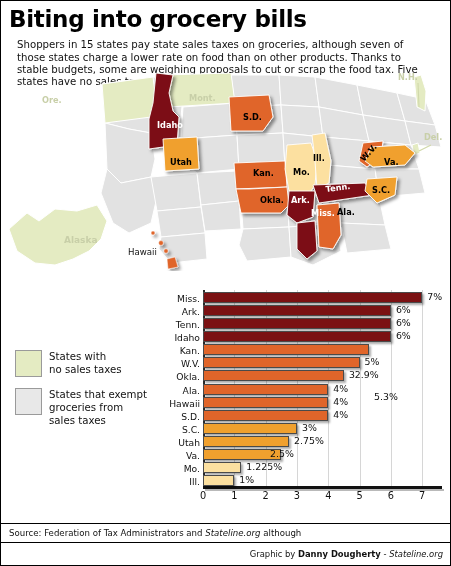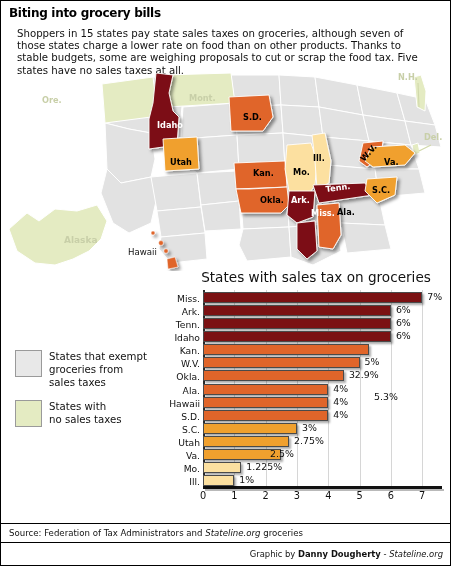--- a/index.html
+++ b/index.html
@@ -1,21 +1,21 @@
 <!DOCTYPE html>
 <html><head>
 <meta charset="utf-8">
 <style>
   html,body{margin:0;padding:0;background:#fff;}
   body{width:451px;height:566px;font-family:"DejaVu Sans",sans-serif;color:#000;overflow:hidden;}
   #infographic{position:relative;width:451px;height:566px;box-sizing:border-box;border:1px solid #000;background:#fff;}
 
   
   .hdr{position:absolute;left:0;top:0;width:449px;padding:6px 8px 4px 8px;box-sizing:border-box;}
-  .hdr h1{margin:0 0 3px 0;font-size:12px;font-weight:bold;letter-spacing:-0.3px;line-height:1.05;}
+  .hdr h1{margin:0 0 3px 0;font-size:23px;font-weight:bold;letter-spacing:-0.3px;line-height:1.05;}
   .hdr p{margin:8px;font-size:10.2px;line-height:1.22;color:#111;}
 
   
   #map-wrap{position:absolute;left:0;top:72px;width:449px;height:198px;}
   #map-wrap svg{display:block;}
   .st-lbl{font-family:"DejaVu Sans",sans-serif;font-size:8.2px;fill:#000;font-weight:bold;}
   .st-lbl-w{fill:#fff;}
   .st-lbl-g{fill:#c8cfa8;font-weight:bold;}
   .st-lbl-plain{fill:#111;font-weight:normal;font-size:8.6px;}
   .st-lbl-ak{fill:#c8cfa8;font-size:9px;font-weight:bold;}
@@ -165,34 +165,33 @@
       <text class="st-lbl" x="383" y="92">Va.</text>
       <text class="st-lbl" x="371" y="120">S.C.</text>
 
       <text class="st-lbl st-lbl-plain" x="127" y="182">Hawaii</text>
       <text class="st-lbl-ak" x="63" y="170">Alaska</text>
     </svg>
   </div>
 
   <div id="legend">
     <div class="lg-row">
+      <div class="lg-sw" style="background:#E4EBC2"></div>
+      <div class="lg-txt" style="white-space:pre-line">States with
+no sales taxes</div>
+    </div>
+    <div class="lg-row">
       <div class="lg-sw" style="background:#E8E8E8"></div>
       <div class="lg-txt" style="white-space:pre-line">States that exempt
 groceries from
 sales taxes</div>
     </div>
-    <div class="lg-row">
-      <div class="lg-sw" style="background:#E4EBC2"></div>
-      <div class="lg-txt" style="white-space:pre-line">States with
-no sales taxes</div>
-    </div>
   </div>
 
   <div id="chart">
-    <div class="ch-title">States with sales tax on groceries</div>
     <div id="chart-body">
       <div class="plot" id="plot">
           <div class="gridline" style="left: 31.3158px;"></div>
           <div class="gridline" style="left: 62.6316px;"></div>
           <div class="gridline" style="left: 93.9474px;"></div>
           <div class="gridline" style="left: 125.263px;"></div>
           <div class="gridline" style="left: 156.579px;"></div>
           <div class="gridline" style="left: 187.895px;"></div>
           <div class="gridline" style="left: 219.211px;"></div>
         </div>
@@ -285,20 +284,20 @@
           <div class="ylab" style="top: 148px; right: 249px; width: 60px;">Utah</div>
           <div class="ylab" style="top: 161px; right: 249px; width: 60px;">Va.</div>
           <div class="ylab" style="top: 174px; right: 249px; width: 60px;">Mo.</div>
           <div class="ylab" style="top: 187px; right: 249px; width: 60px;">Ill.</div>
         </div>
     </div>
   </div>
 
   <div class="rule"></div>
   <div id="source">
-    <span>Source: Federation of Tax Administrators and </span><i>Stateline.org</i><span> groceries</span>
+    <span>Source: Federation of Tax Administrators and </span><i>Stateline.org</i><span> although</span>
   </div>
   <div class="rule2"></div>
   <div id="credit">
     <span>Graphic by </span><b>Danny Dougherty</b><span> - </span><i>Stateline.org</i>
   </div>
 
 </div>
 
 </body></html>

